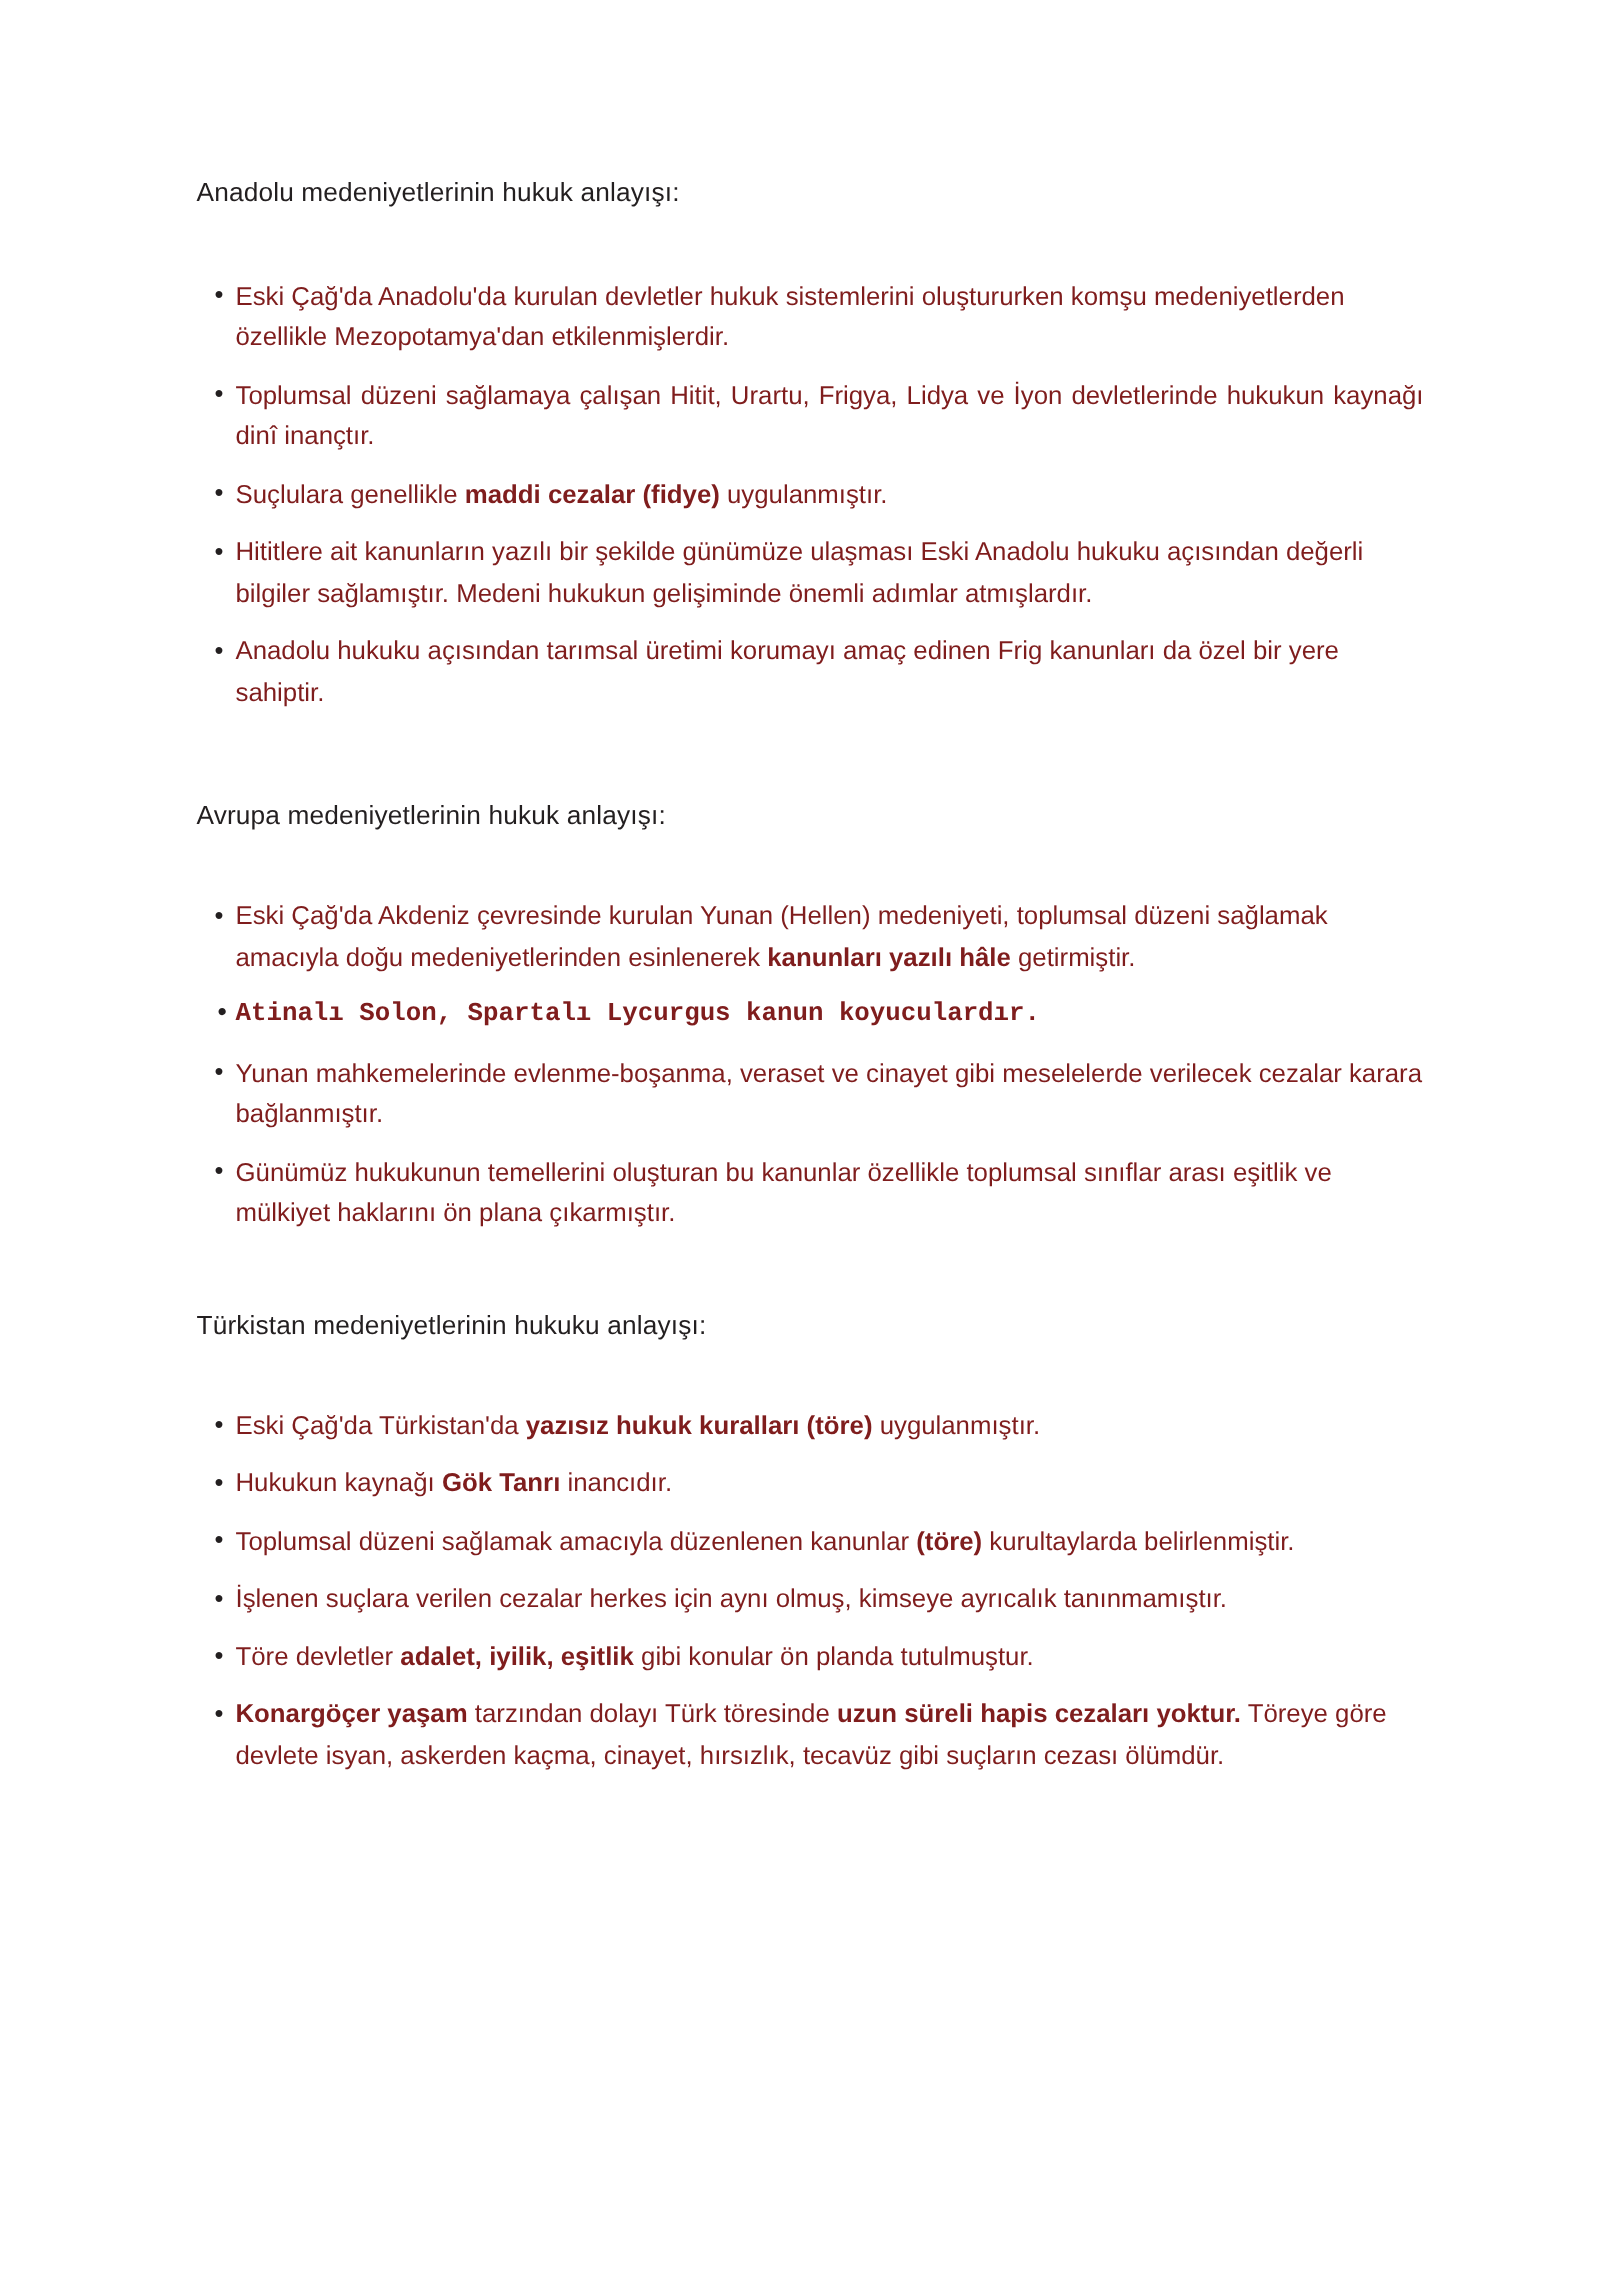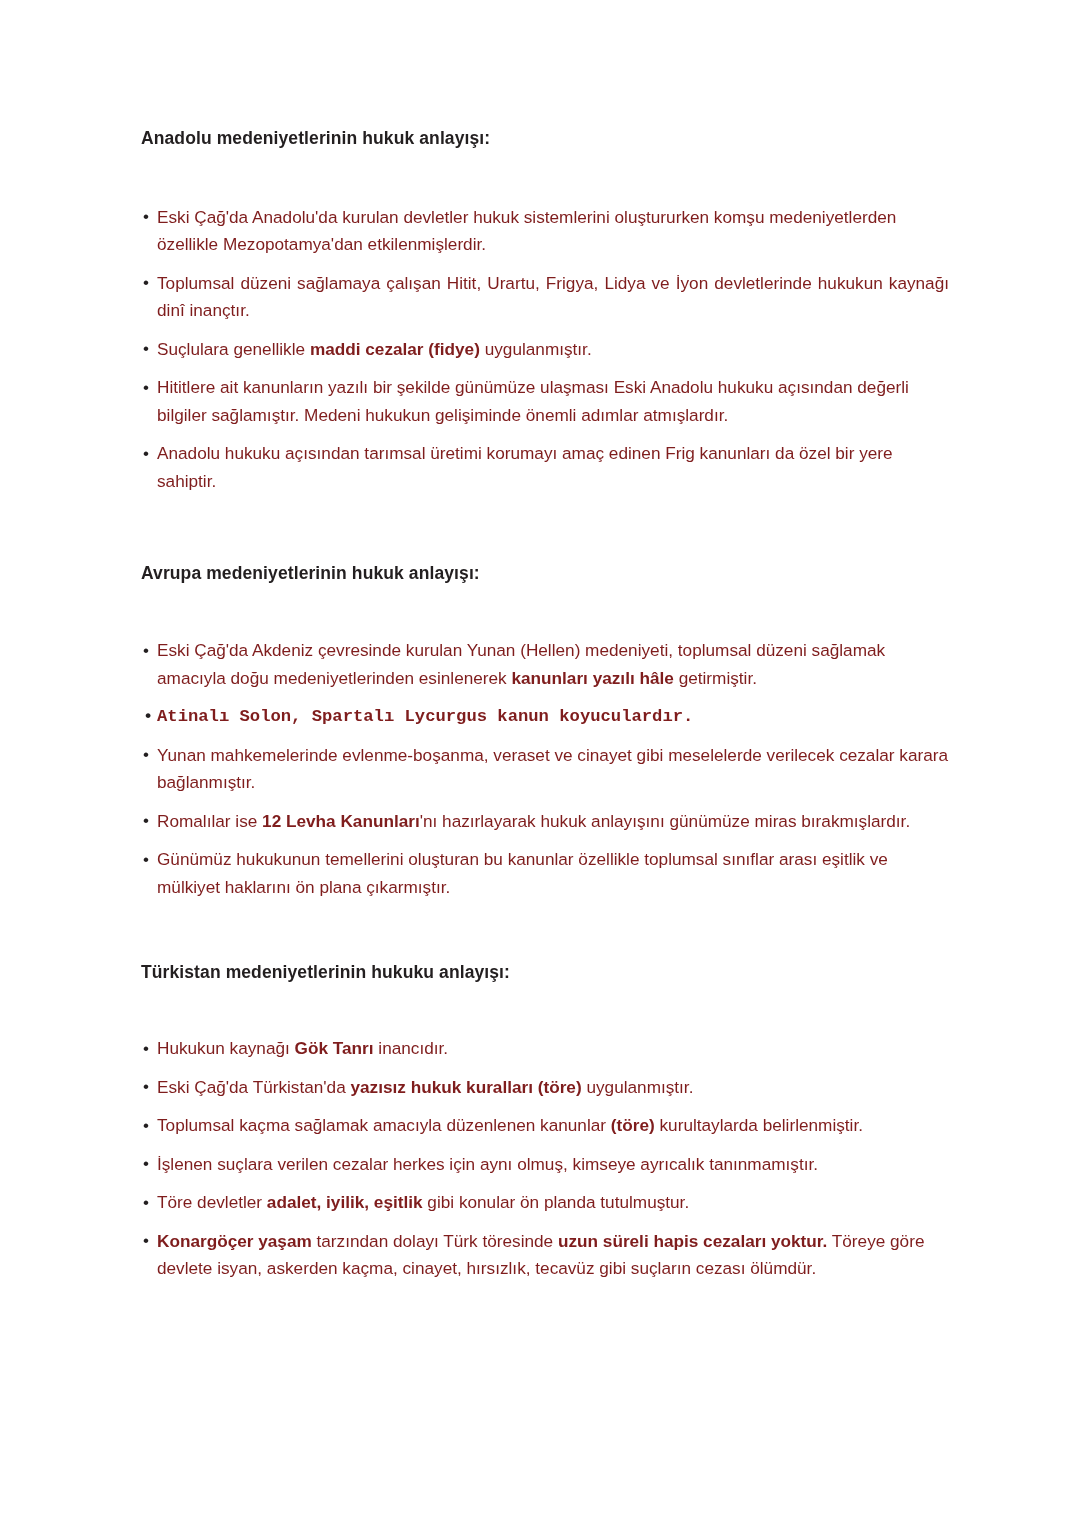--- a/index.html
+++ b/index.html
@@ -23,25 +23,25 @@
   }
   .content {
     position: absolute;
     left: 131px;
     top: 118px;
     width: 818px;
   }
 
   h2.section-heading {
     font-size: 17.5px;
-    font-weight: bold;
+    font-weight: normal;
     line-height: 1.25;
     letter-spacing: 0.1px;
     color: #231f20;
-    margin: 10px;
+    margin: 0;
     padding: 0;
   }
 
   ul.bullet-list {
     list-style: none;
     margin: 0;
     padding: 0;
   }
   ul.bullet-list > li {
     position: relative;
@@ -99,30 +99,29 @@
       <li><span>Anadolu hukuku açısından tarımsal üretimi korumayı amaç edinen Frig kanunları da özel bir yere sahiptir.</span></li>
     </ul>
 
     <div class="gap-list-to-heading"></div>
     <h2 class="section-heading">Avrupa medeniyetlerinin hukuk anlayışı:</h2>
     <div class="gap-heading-to-list-2"></div>
     <ul class="bullet-list">
       <li><span>Eski Çağ'da Akdeniz çevresinde kurulan Yunan (Hellen) medeniyeti, toplumsal düzeni sağlamak amacıyla doğu medeniyetlerinden esinlenerek </span><b>kanunları yazılı hâle</b><span> getirmiştir.</span></li>
       <li class="all-bold"><b>Atinalı Solon, Spartalı Lycurgus kanun koyuculardır.</b></li>
       <li><span>Yunan mahkemelerinde evlenme-boşanma, veraset ve cinayet gibi meselelerde verilecek cezalar karara bağlanmıştır.</span></li>
-      <li><span>Romalılar ise </span><b>12 Levha Kanunları</b><span>'nı hazırlayarak hukuk anlayışını günümüze miras bırakmışlardır.</span></li>
       <li><span>Günümüz hukukunun temellerini oluşturan bu kanunlar özellikle toplumsal sınıflar arası eşitlik ve mülkiyet haklarını ön plana çıkarmıştır.</span></li>
     </ul>
 
     <div class="gap-list-to-heading-2"></div>
     <h2 class="section-heading">Türkistan medeniyetlerinin hukuku anlayışı:</h2>
     <div class="gap-heading-to-list-3"></div>
     <ul class="bullet-list">
+      <li><span>Eski Çağ'da Türkistan'da </span><b>yazısız hukuk kuralları (töre)</b><span> uygulanmıştır.</span></li>
       <li><span>Hukukun kaynağı </span><b>Gök Tanrı</b><span> inancıdır.</span></li>
-      <li><span>Eski Çağ'da Türkistan'da </span><b>yazısız hukuk kuralları (töre)</b><span> uygulanmıştır.</span></li>
-      <li><span>Toplumsal kaçma sağlamak amacıyla düzenlenen kanunlar </span><b>(töre)</b><span> kurultaylarda belirlenmiştir.</span></li>
+      <li><span>Toplumsal düzeni sağlamak amacıyla düzenlenen kanunlar </span><b>(töre)</b><span> kurultaylarda belirlenmiştir.</span></li>
       <li><span>İşlenen suçlara verilen cezalar herkes için aynı olmuş, kimseye ayrıcalık tanınmamıştır.</span></li>
       <li><span>Töre devletler </span><b>adalet, iyilik, eşitlik</b><span> gibi konular ön planda tutulmuştur.</span></li>
       <li><b>Konargöçer yaşam</b><span> tarzından dolayı Türk töresinde </span><b>uzun süreli hapis cezaları yoktur.</b><span> Töreye göre devlete isyan, askerden kaçma, cinayet, hırsızlık, tecavüz gibi suçların cezası ölümdür.</span></li>
     </ul>
 
   </div>
 </div>
 
 </body></html>

